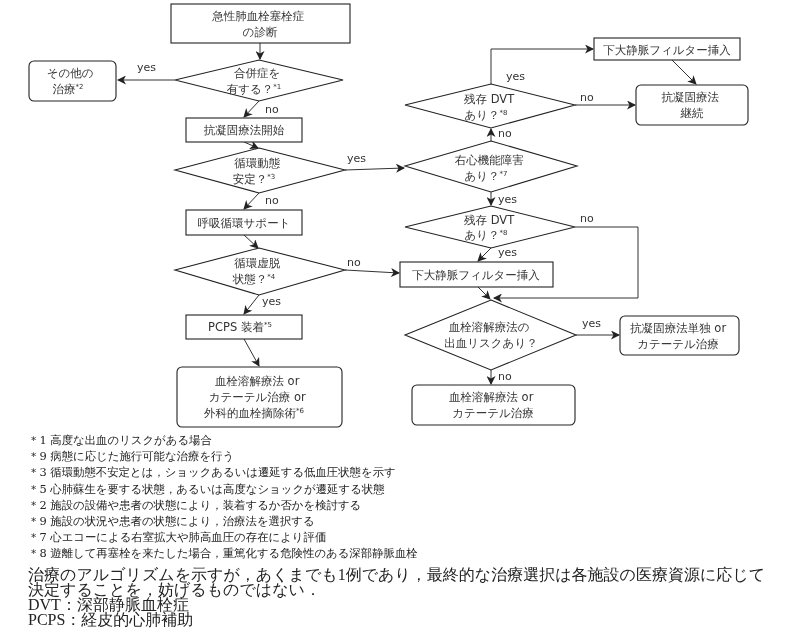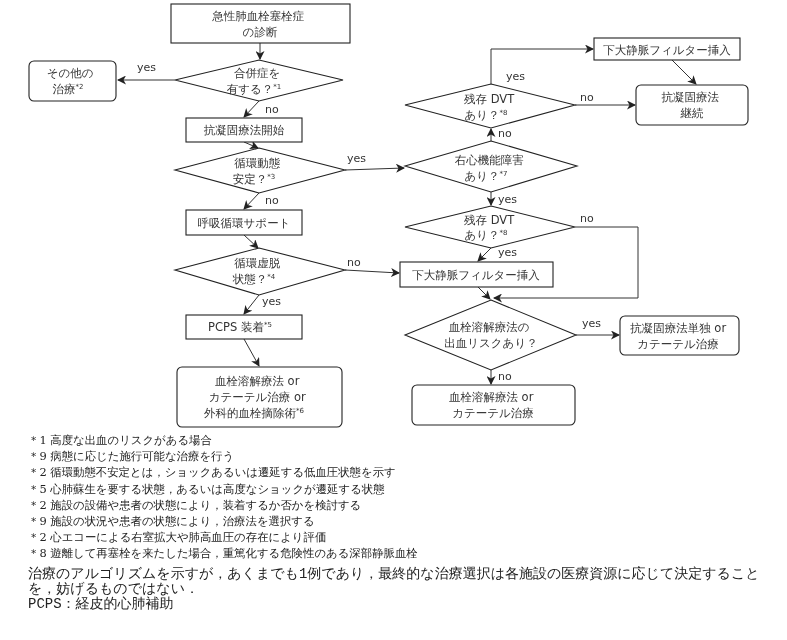--- a/index.html
+++ b/index.html
@@ -5,22 +5,22 @@
   html, body { margin:0; padding:0; background:#ffffff; }
   body { width:787px; height:640px; position:relative; overflow:hidden;
          font-family:"DejaVu Sans", sans-serif; color:#222; }
   #flow { position:absolute; left:0; top:0; }
   .node-text { font-family:"DejaVu Sans", sans-serif; font-size:11.5px; fill:#333; }
   .lbl { font-family:"DejaVu Sans", sans-serif; font-size:11px; fill:#333; }
   .sup { font-size:7px; }
   .notes { position:absolute; left:28px; top:432px; font-family:"DejaVu Serif", serif;
            font-size:11.4px; line-height:16.2px; color:#222; }
   .notes div { white-space:nowrap; }
-  .footer { position:absolute; left:28px; top:567px; font-family:Liberation Mono, monospace;
-            font-size:14px; line-height:15px; color:#222; width:740px; }
+  .footer { position:absolute; left:28px; top:567px; font-family:Liberation Serif, serif;
+            font-size:16px; line-height:15px; color:#222; width:740px; }
 </style>
 </head>
 <body>
 
 <svg id="flow" width="787" height="432" viewBox="0 0 787 432">
   <defs>
     <marker id="arr" markerWidth="9" markerHeight="9" refX="8" refY="4.5" orient="auto" markerUnits="userSpaceOnUse">
       <path d="M0,0 L9,4.5 L0,9 L2.5,4.5 Z" fill="#222"></path>
     </marker>
   </defs>
@@ -151,24 +151,25 @@
     <text x="493" y="401">
       <tspan>血栓溶解療法 or</tspan>
       <tspan x="493" dy="16">カテーテル治療</tspan>
     </text>
   </g>
 </svg>
 
 <div class="notes">
   <div>＊1 高度な出血のリスクがある場合</div>
   <div>＊9 病態に応じた施行可能な治療を行う</div>
-  <div>＊2 循環動態不安定とは，ショックあるいは遷延する低血圧状態を示す</div>
+  <div>＊3 循環動態不安定とは，ショックあるいは遷延する低血圧状態を示す</div>
   <div>＊5 心肺蘇生を要する状態，あるいは高度なショックが遷延する状態</div>
   <div>＊2 施設の設備や患者の状態により，装着するか否かを検討する</div>
   <div>＊9 施設の状況や患者の状態により，治療法を選択する</div>
-  <div>＊2 心エコーによる右室拡大や肺高血圧の存在により評価</div>
+  <div>＊7 心エコーによる右室拡大や肺高血圧の存在により評価</div>
   <div>＊8 遊離して再塞栓を来たした場合，重篤化する危険性のある深部静脈血栓</div>
 </div>
 
 <div class="footer">
   <div>治療のアルゴリズムを示すが，あくまでも1例であり，最終的な治療選択は各施設の医療資源に応じて決定することを，妨げるものではない．</div>
+  <div>DVT：深部静脈血栓症</div>
   <div>PCPS：経皮的心肺補助</div>
 </div>
 
 </body></html>

